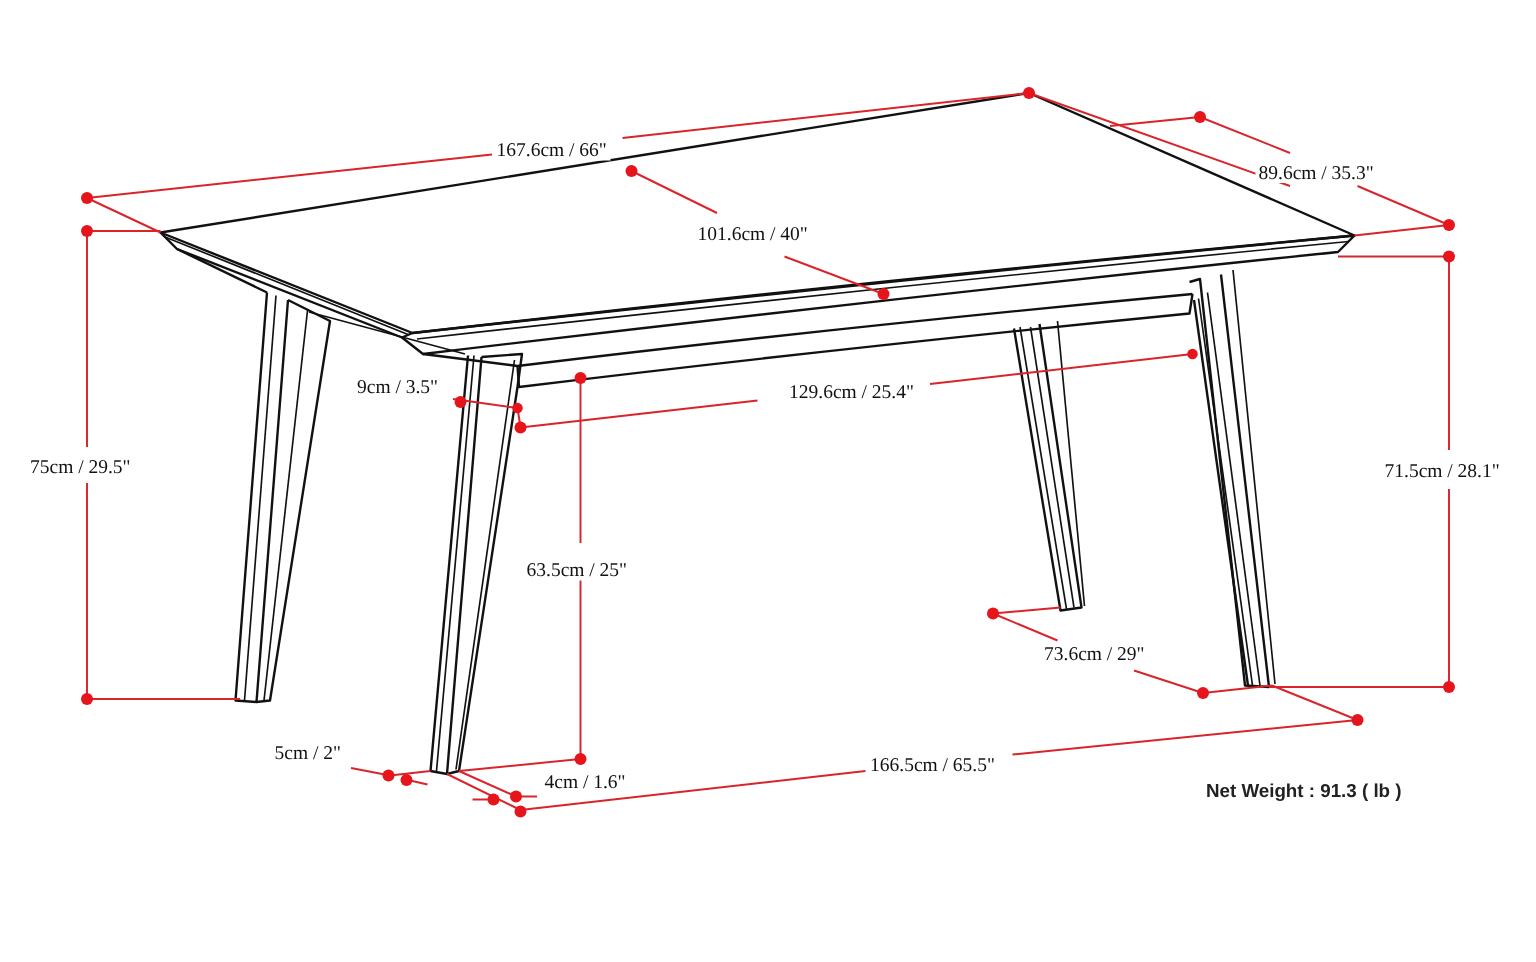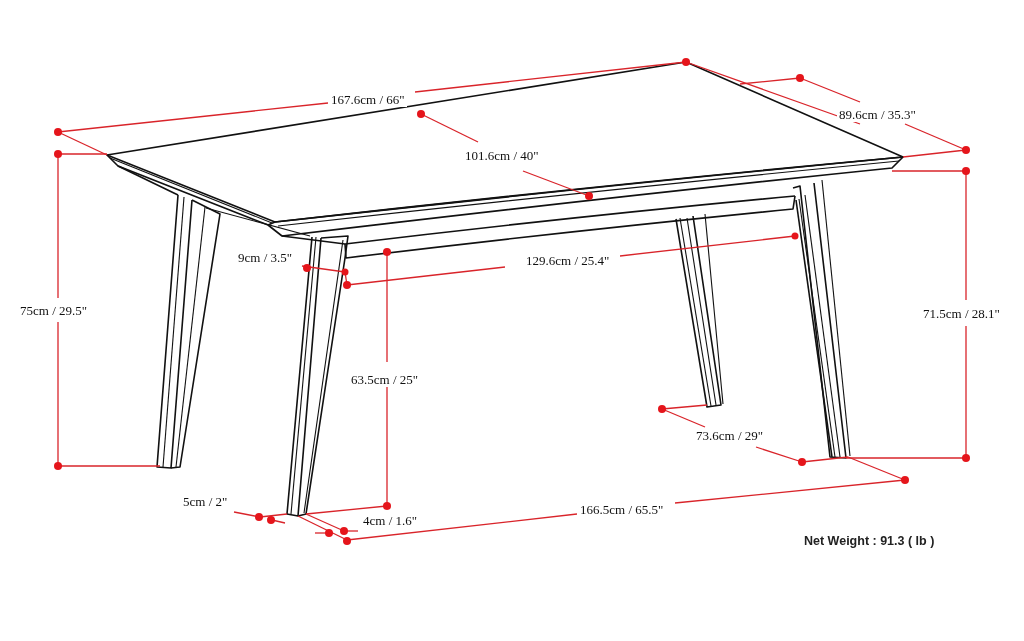--- a/index.html
+++ b/index.html
@@ -167,13 +167,13 @@
 <div class="dim-label" style="left:236px; top:250px;">9cm / 3.5"</div>
 <div class="dim-label" style="left:524px; top:253px;">129.6cm / 25.4"</div>
 <div class="dim-label" style="left:18px; top:303px;">75cm / 29.5"</div>
 <div class="dim-label" style="left:921px; top:306px;">71.5cm / 28.1"</div>
 <div class="dim-label" style="left:349px; top:372px;">63.5cm / 25"</div>
 <div class="dim-label" style="left:694px; top:428px;">73.6cm / 29"</div>
 <div class="dim-label" style="left:181px; top:494px;">5cm / 2"</div>
 <div class="dim-label" style="left:361px; top:513px;">4cm / 1.6"</div>
 <div class="dim-label" style="left:578px; top:502px;">166.5cm / 65.5"</div>
 
-<div class="weight-label" style="left:804px; top:534px;">Net Weight : 91.3 ( lb )</div>
+<div class="weight-label" style="left:804px; top:520px;">Net Weight : 91.3 ( lb )</div>
 
 </body></html>

